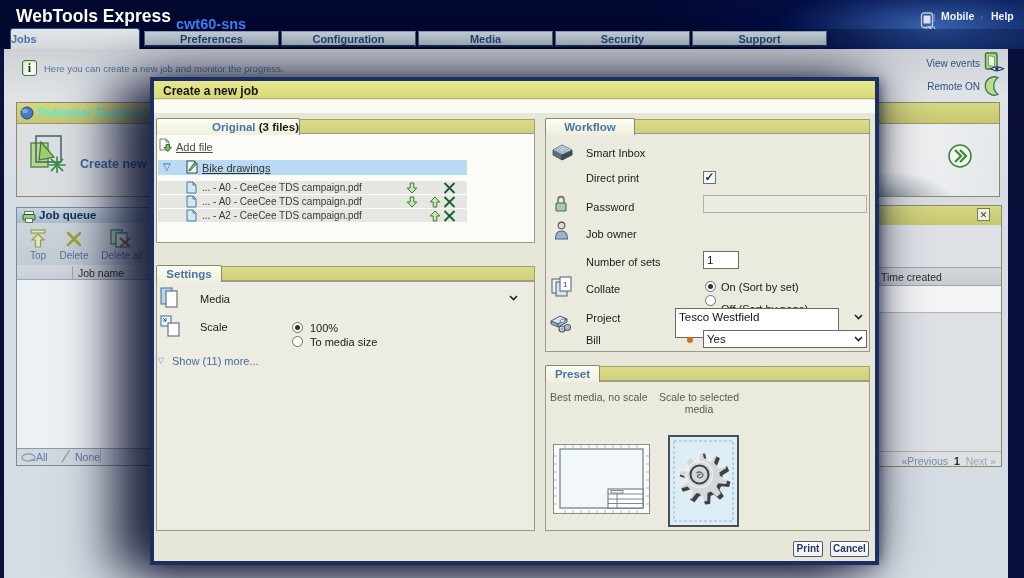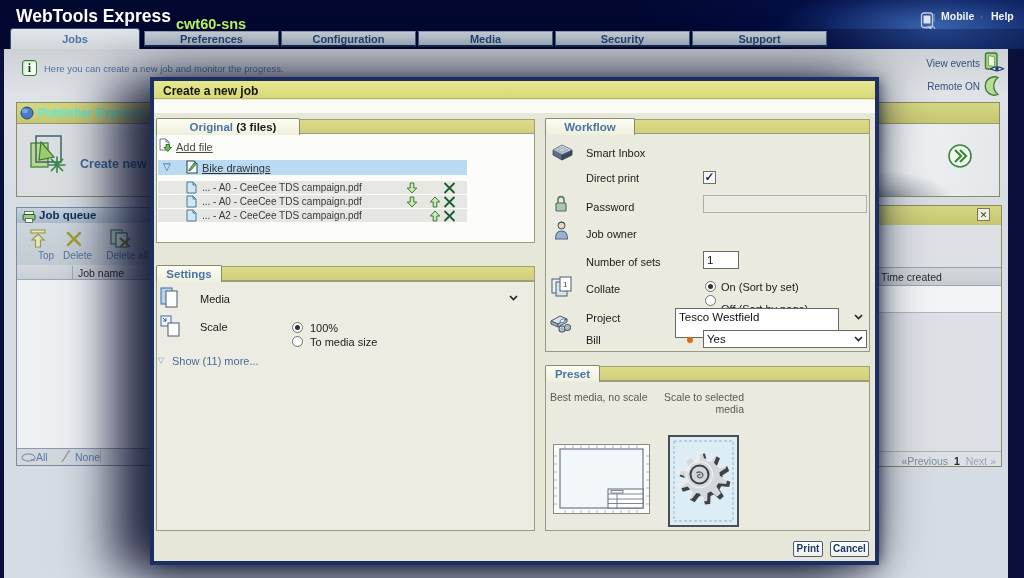--- a/index.html
+++ b/index.html
@@ -4,52 +4,52 @@
 *{margin:0;padding:0;box-sizing:border-box}
 html,body{width:1024px;height:578px;overflow:hidden}
 body{font-family:"Liberation Sans",sans-serif;background:#0a0f3c;position:relative}
 .abs{position:absolute}
 svg{position:absolute;display:block}
 
 #topbar{left:0;top:0;width:1024px;height:29px;
  background:radial-gradient(ellipse 200px 55px at 933px 26px, rgba(66,114,192,.85), rgba(32,64,135,.4) 55%, rgba(10,25,80,0) 78%),
  linear-gradient(90deg,#020830 62%,#04104a 85%,#081c58 100%);}
 #brand{left:16px;top:6px;font-size:17.5px;font-weight:bold;color:#fff}
-#host{left:176px;top:16px;font-size:14.5px;font-weight:bold;color:#bef264}
+#host{left:176px;top:16px;font-size:14.5px;font-weight:bold;color:#3b82f6}
 #mobiletxt{left:941px;top:10px;font-size:10.5px;font-weight:bold;color:#f2f4f8}
 #helptxt{left:991px;top:10px;font-size:10.5px;font-weight:bold;color:#f2f4f8}
 #mobsep{left:980px;top:12px;font-size:9px;color:#6a80ac}
 
 #tabszone{left:0;top:29px;width:1024px;height:20px;background:radial-gradient(ellipse 210px 70px at 935px 0px, rgba(55,100,175,.6), rgba(25,50,110,.25) 55%, rgba(10,25,80,0) 75%), linear-gradient(90deg,#020830 68%,#051048 90%,#081a52 100%)}
 .tab{position:absolute;top:31px;height:16px;font-size:11px;font-weight:bold;text-align:center;color:#25456e;
  background:linear-gradient(#c9d2da,#aab7c4);border:1px solid #46617f;border-top-color:#8ba0b8;border-bottom:2px solid #16294d;line-height:15px}
 #tabjobs{left:10px;top:28px;width:130px;height:21px;background:linear-gradient(#e2e6ea,#d2d7dc);
  border:1px solid #35507a;border-bottom:none;border-radius:3px 3px 0 0;color:#4a74a8;line-height:20px;
- font-size:11px;font-weight:bold;text-align:center}
+ font-size:11px;font-weight:bold;}
 
 #content{left:4px;top:49px;width:1004px;height:529px;background:linear-gradient(#cdd1d6,#dfe2e7 45px,#d8dde4 150px,#d6dce3)}
 #infoico{left:22px;top:60px;width:15px;height:16px;background:#f4faf0;border:1px solid #3a7a3a;border-radius:3px;
  box-shadow:inset 1px 1px 2px #b8d8a8;color:#143a14;font-size:12px;font-weight:bold;text-align:center;line-height:15px;font-family:"Liberation Serif",serif}
 #infotxt{left:44px;top:63px;font-size:9.5px;color:#54749e}
 #viewevt{left:830px;top:58px;width:150px;font-size:10px;color:#33517c;text-align:right}
 #remotetxt{left:830px;top:81px;width:150px;font-size:10px;color:#33517c;text-align:right}
 
 #pubpanel{left:16px;top:102px;width:984px;height:95px;border:1px solid #8a8a66;background:#dcdfe2}
 #pubhead{left:17px;top:103px;width:982px;height:21px;background:linear-gradient(#d6d782,#c6c772);border-bottom:1px solid #9a9a6a}
 #pubtitle{left:38px;top:106px;font-size:12px;font-weight:bold;color:#5eead4}
 #pubbanner{left:540px;top:124px;width:459px;height:72px;
  background:radial-gradient(ellipse 95px 45px at 75% 112%, rgba(105,115,124,.95), rgba(150,160,168,.5) 45%, rgba(205,210,214,0) 75%),
  linear-gradient(100deg,#c9cdd1,#e8eaec 25%,#dde0e3 55%,#eef0f2 80%,#e4e7ea)}
 #createtxt{left:80px;top:157px;font-size:12.5px;font-weight:bold;color:#3a6a9e}
 
 #jqpanel{left:16px;top:207px;width:480px;height:259px;border:1px solid #7a8aa0;background:#eef1f4}
 #jqhead{left:17px;top:208px;width:478px;height:15px;background:linear-gradient(#c6d2e0,#aabccc)}
 #jqtitle{left:39px;top:209px;font-size:11.5px;font-weight:bold;color:#142c52}
 #jqtools{left:17px;top:223px;width:478px;height:42px;background:linear-gradient(#cdd5dd,#c2cad2)}
-.jqlbl{position:absolute;font-size:10px;color:#54749e;text-align:right}
+.jqlbl{position:absolute;font-size:10px;color:#54749e;text-align:center}
 #jqcolhead{left:17px;top:265px;width:478px;height:15px;background:linear-gradient(#d4d9de,#c8cfd6);border-bottom:1px solid #9aa8b8}
 #jqcolname{left:78px;top:267px;font-size:10.5px;color:#2a2a2a}
 #jqcolsep{left:72px;top:266px;width:1px;height:13px;background:#9aa8b8}
 #jqfoot{left:17px;top:448px;width:478px;height:17px;background:#d2d8de;border-top:1px solid #8a9ab0}
 #jqall{left:36px;top:451px;font-size:10.5px;color:#5b7ca8}
 #jqnone{left:75px;top:451px;font-size:10.5px;color:#5b7ca8}
 #jqfsep{left:100px;top:450px;width:1px;height:13px;background:#a8b4c0}
 
 #ripanel{left:700px;top:205px;width:302px;height:262px;border:1px solid #8a8a66;background:#dde1e6}
 #rihead{left:701px;top:206px;width:300px;height:19px;background:linear-gradient(#d6d782,#c6c772)}
@@ -64,21 +64,21 @@
  box-shadow:-40px 8px 45px 0 rgba(9,14,42,.78), 0 12px 28px -2px rgba(9,14,42,.42), 0 -8px 48px 0 rgba(9,14,42,.46), 6px 0 10px -4px rgba(9,14,42,.45)}
 #mtitle{left:0;top:0;width:721px;height:18px;background:linear-gradient(#e7e790,#d8d977);border-bottom:1px solid #b8b860}
 #mtitletxt{left:9px;top:3px;font-size:12px;font-weight:bold;color:#161608}
 #mwhiteband{left:0;top:19px;width:721px;height:13px;background:#fbfbf6}
 .khaki{position:absolute;background:linear-gradient(#dcdc88,#cfcf7c);border:1px solid #a0a070}
 .stab{position:absolute;background:linear-gradient(#fdfdf2,#efefdc);border:1px solid #8a8a72;border-bottom:none;border-radius:2px 2px 0 0;
  font-size:11.5px;font-weight:bold;color:#4a74a8;text-align:center}
 .sbox{position:absolute;border:1px solid #9a9a86}
 
 #origband{left:2px;top:38px;width:379px;height:15px}
-#origtab{left:2px;top:37px;width:144px;height:17px;line-height:16px;text-align:center;padding-left:10px}
+#origtab{left:2px;top:37px;width:144px;height:17px;line-height:16px;text-align:right;padding-left:10px}
 #origbox{left:2px;top:52px;width:379px;height:110px;background:#fcfcf8}
 #addfile{left:22px;top:60px;font-size:11px;color:#4a4a40;text-decoration:underline}
 #treerow{left:4px;top:79px;width:309px;height:15px;background:#b9daf2}
 #treetri{left:9px;top:80px;font-size:10px;color:#3a5a7a}
 #treelbl{left:48px;top:81px;font-size:11px;color:#333;text-decoration:underline}
 .frow{position:absolute;left:4px;width:309px;height:13px;background:#e6e6e2}
 .ftxt{position:absolute;left:44px;top:1px;font-size:10px;color:#3a3a3a}
 
 #setband{left:2px;top:185px;width:379px;height:15px}
 #settab{left:2px;top:184px;width:66px;height:17px;line-height:16px}
@@ -92,21 +92,21 @@
 #wftab{left:391px;top:37px;width:90px;height:17px;line-height:16px}
 #wfbox{left:391px;top:52px;width:325px;height:219px;background:#eaeadf}
 .wlbl{position:absolute;font-size:11px;color:#1a1a1a}
 .winput{position:absolute;background:#fff;border:1px solid #6a6a62;font-size:11.5px;color:#111;padding:1px 3px;line-height:14px;white-space:nowrap;overflow:hidden}
 .dot{position:absolute;width:6px;height:6px;border-radius:50%;background:#e06a10}
 
 #prband{left:391px;top:285px;width:325px;height:15px}
 #prtab{left:391px;top:284px;width:55px;height:17px;line-height:16px}
 #prbox{left:391px;top:300px;width:325px;height:150px;background:#eaeadf}
 #prlbl1{left:396px;top:310px;font-size:10.5px;color:#5a5a52;white-space:nowrap}
-#prlbl2{left:500px;top:310px;width:90px;font-size:10.5px;color:#5a5a52;text-align:right}
+#prlbl2{left:500px;top:310px;width:90px;font-size:10.5px;color:#5a5a52;text-align:center}
 .mbtn{position:absolute;background:linear-gradient(#ffffff,#f0f0ea);border:1px solid #4a5a78;border-radius:2px;
  font-size:10px;font-weight:bold;color:#1c3a6a;text-align:center;line-height:14px}
 #btnprint{left:639px;top:460px;width:30px;height:16px}
 #btncancel{left:676px;top:460px;width:39px;height:16px}
 .radio{position:absolute;width:11px;height:11px;border-radius:50%;background:#fff;border:1px solid #70706a}
 .radio.sel:after{content:"";position:absolute;left:2px;top:2px;width:5px;height:5px;border-radius:50%;background:#333}
 .cb{position:absolute;width:13px;height:13px;background:#f8f8f8;border:1px solid #70706a;color:#16305c;font-size:12px;font-weight:bold;line-height:11px;text-align:center}
 .chev{position:absolute;width:9px;height:6px}
 </style></head>
 <body>

